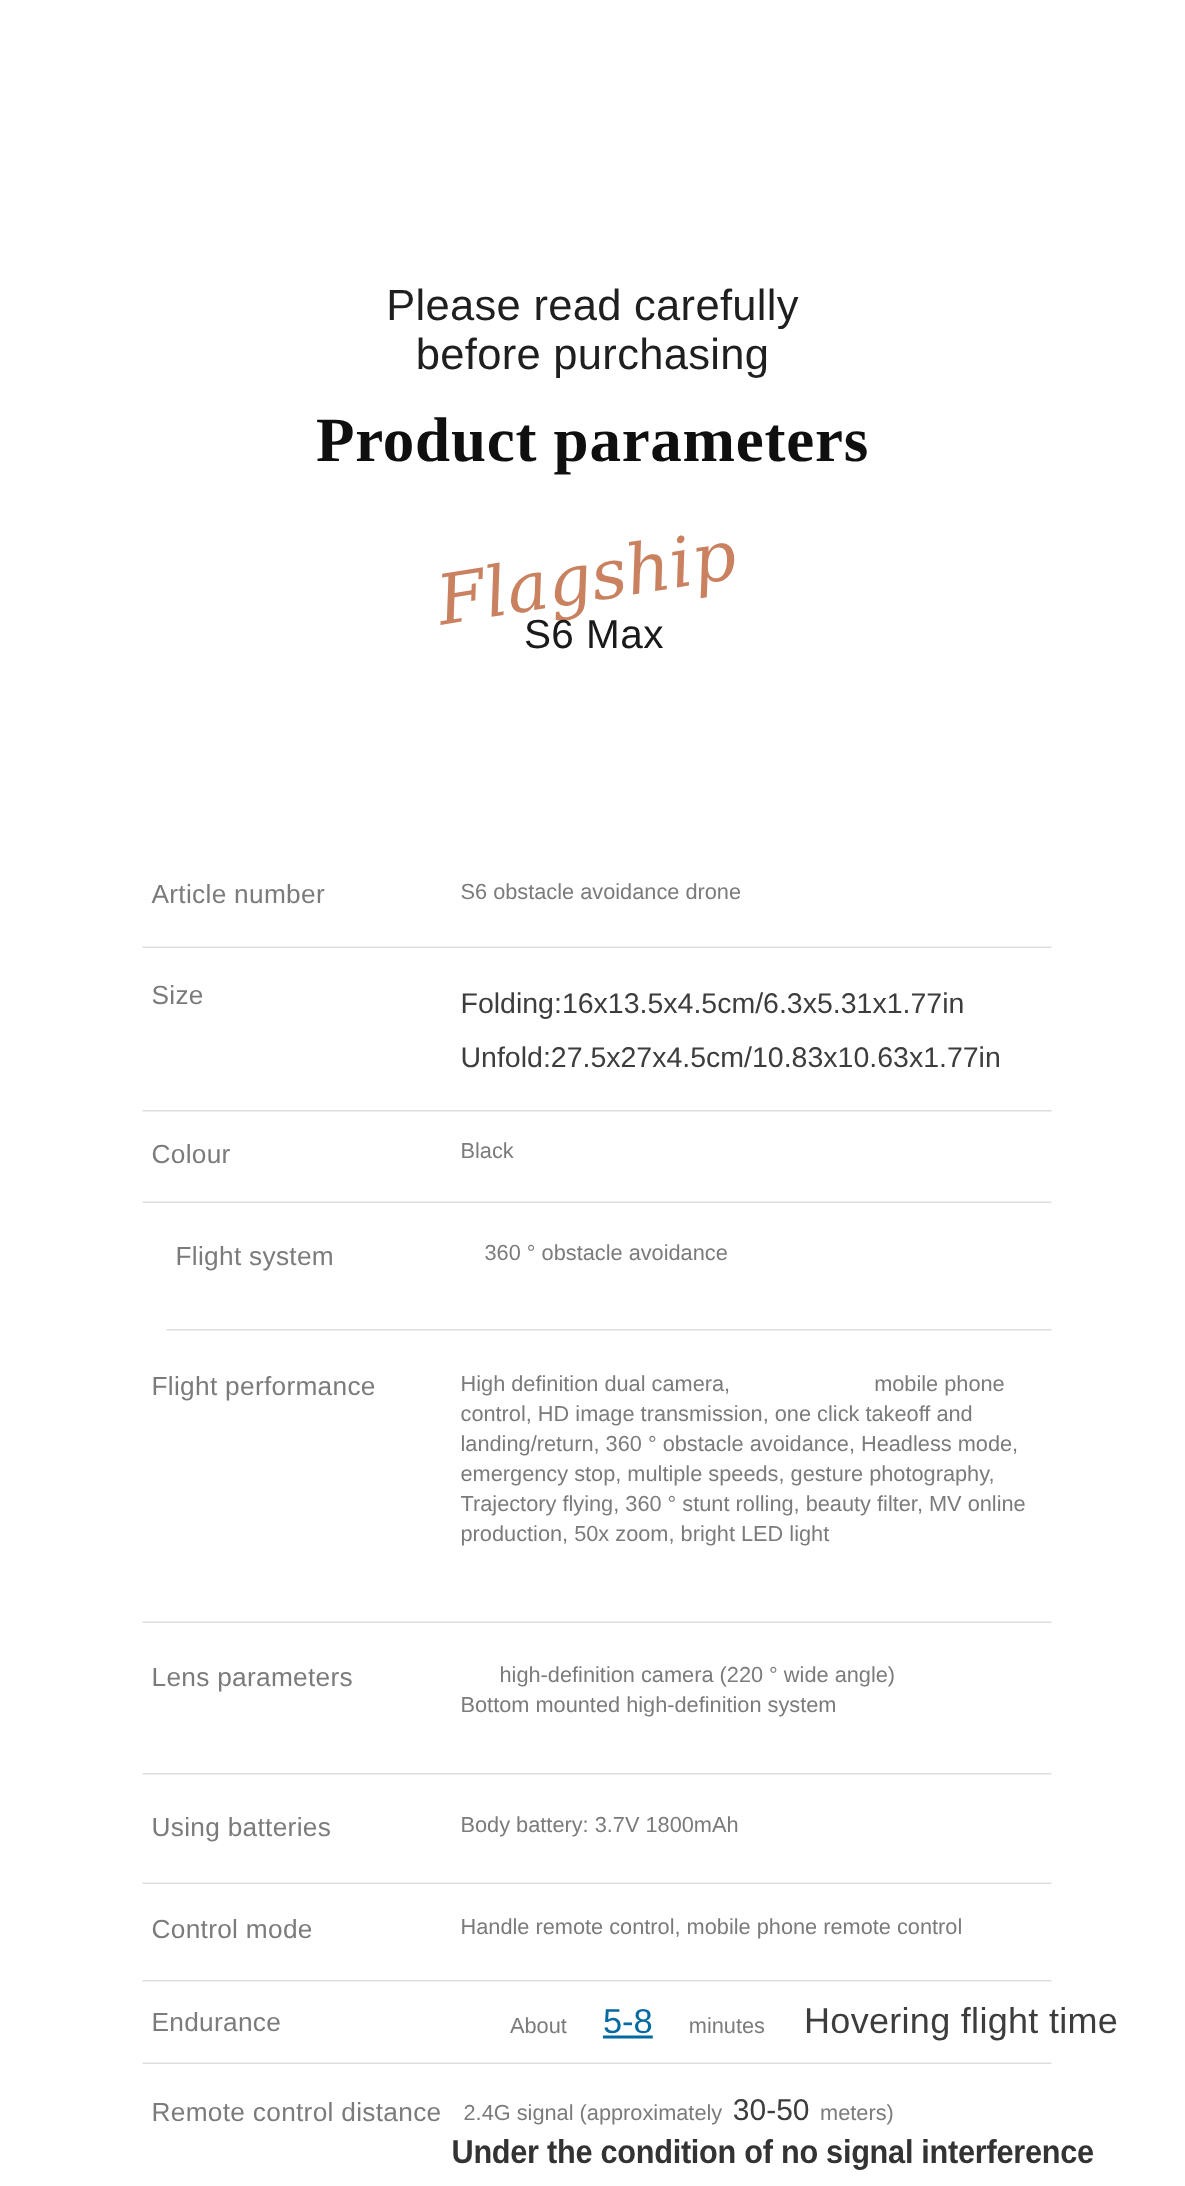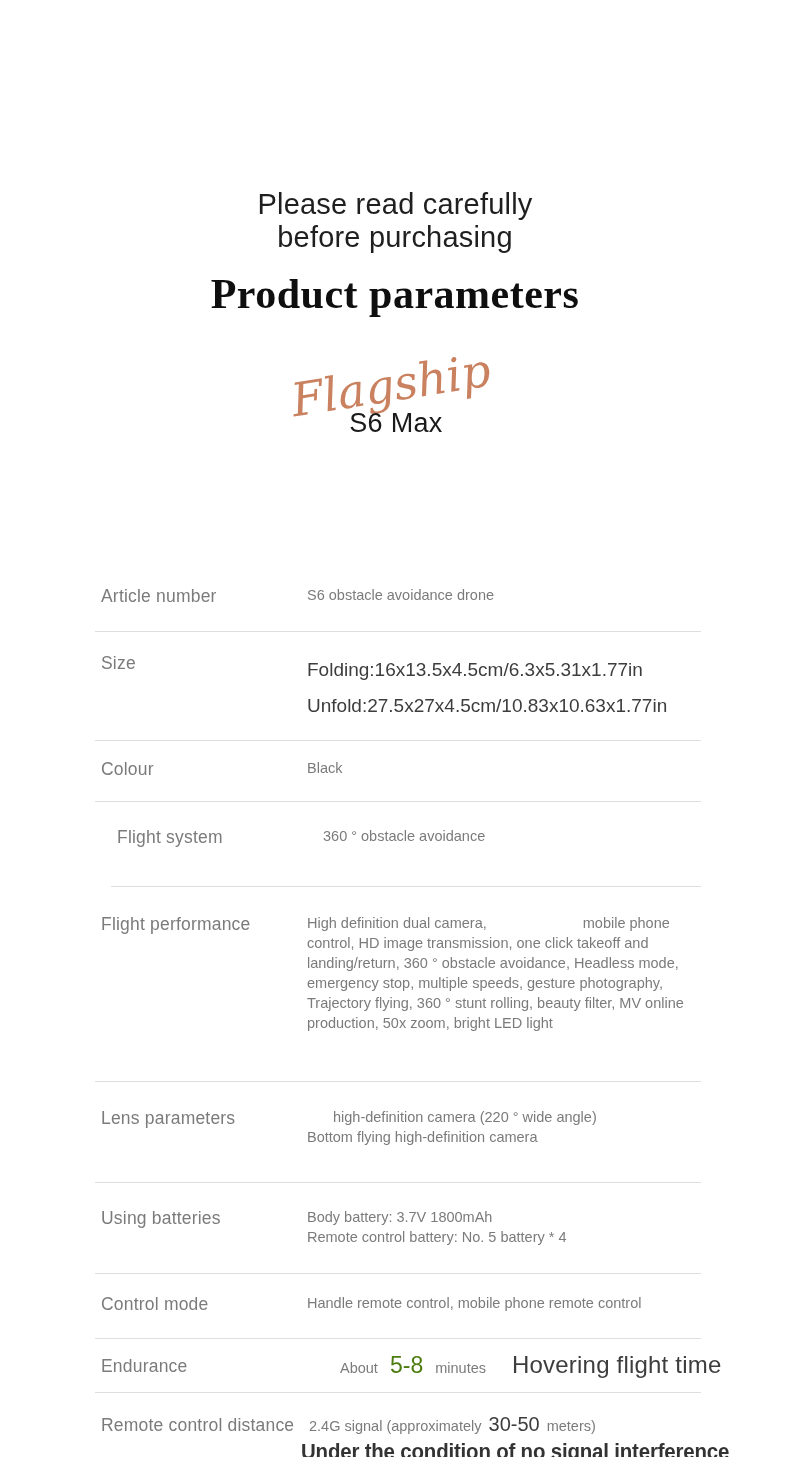--- a/index.html
+++ b/index.html
@@ -99,22 +99,23 @@
   .r-perf      { padding: 26px 0 48px 0; }
   .r-lens      { padding: 25px 0 35px 0; }
   .r-batt      { padding: 24px 0 26px 0; }
   .r-ctrl      { padding: 19px 0 23px 0; }
   .r-endur     { padding: 16px 0 14px 0; gap: 33px; }
   .r-remote    { padding: 21px 0 0 0; }
 
   .endurance-line { white-space: nowrap; }
   .endurance-line .mid {
     font-size: 23px;
-    color: #4d7c0f;
-    margin: 0 8px;
+    color: #0369a1;
+    margin: 0 20px;
+    text-decoration: underline;
   }
   .endurance-line .note {
     font-size: 24px;
     color: #3d3d3d;
     margin-left: 22px;
     letter-spacing: 0.2px;
   }
   .remote-line1 { white-space: nowrap; padding-left: 2px; }
   .remote-line1 .mid {
     font-size: 20px;
@@ -179,29 +180,28 @@
       <div class="row-label">Flight performance</div>
       <div class="row-value">
         <span>High definition dual camera,</span><span class="spacer"></span><span>mobile phone control, HD image transmission, one click takeoff and landing/return, 360 ° obstacle avoidance, Headless mode, emergency stop, multiple speeds, gesture photography, Trajectory flying, 360 ° stunt rolling, beauty filter, MV online production, 50x zoom, bright LED light</span>
       </div>
     </div>
 
     <div class="row r-lens">
       <div class="row-label">Lens parameters</div>
       <div class="row-value">
         <div class="indent">high-definition camera (220 ° wide angle)</div>
-        <div>Bottom flying high-definition camera</div>
+        <div>Bottom mounted high-definition system</div>
       </div>
     </div>
 
     <div class="row r-batt">
       <div class="row-label">Using batteries</div>
       <div class="row-value">
         <div>Body battery: 3.7V 1800mAh</div>
-        <div>Remote control battery: No. 5 battery * 4</div>
       </div>
     </div>
 
     <div class="row r-ctrl">
       <div class="row-label">Control mode</div>
       <div class="row-value">Handle remote control, mobile phone remote control</div>
     </div>
 
     <div class="row r-endur">
       <div class="row-label">Endurance</div>

